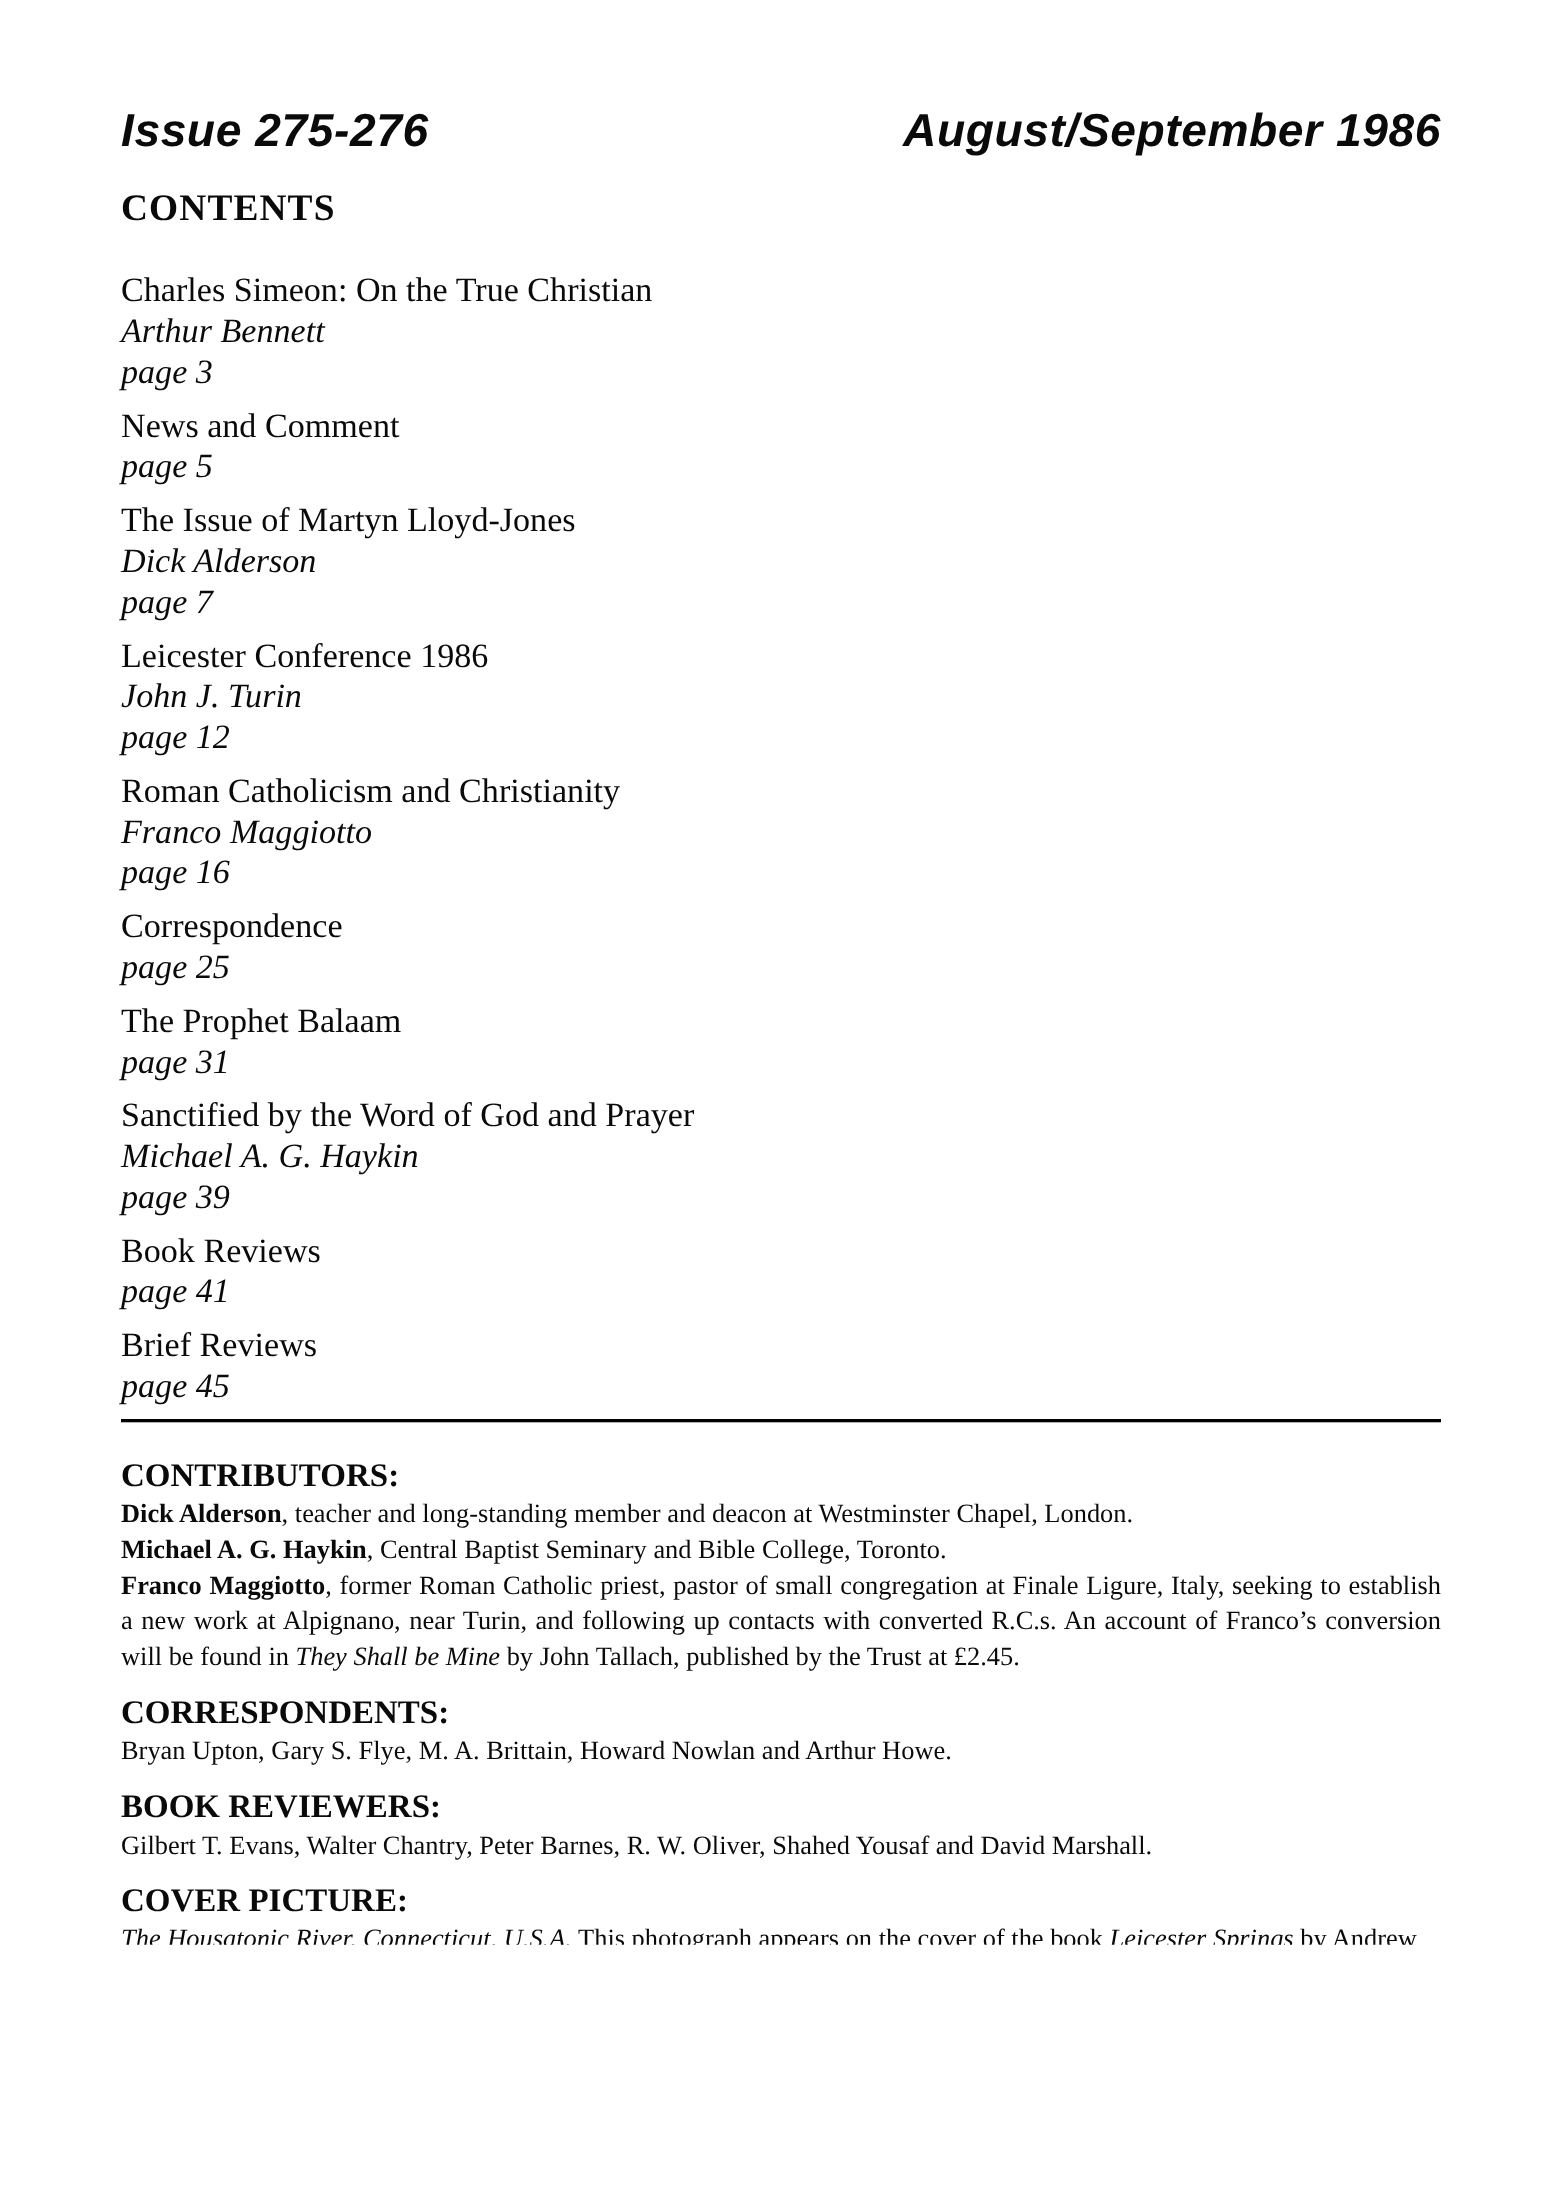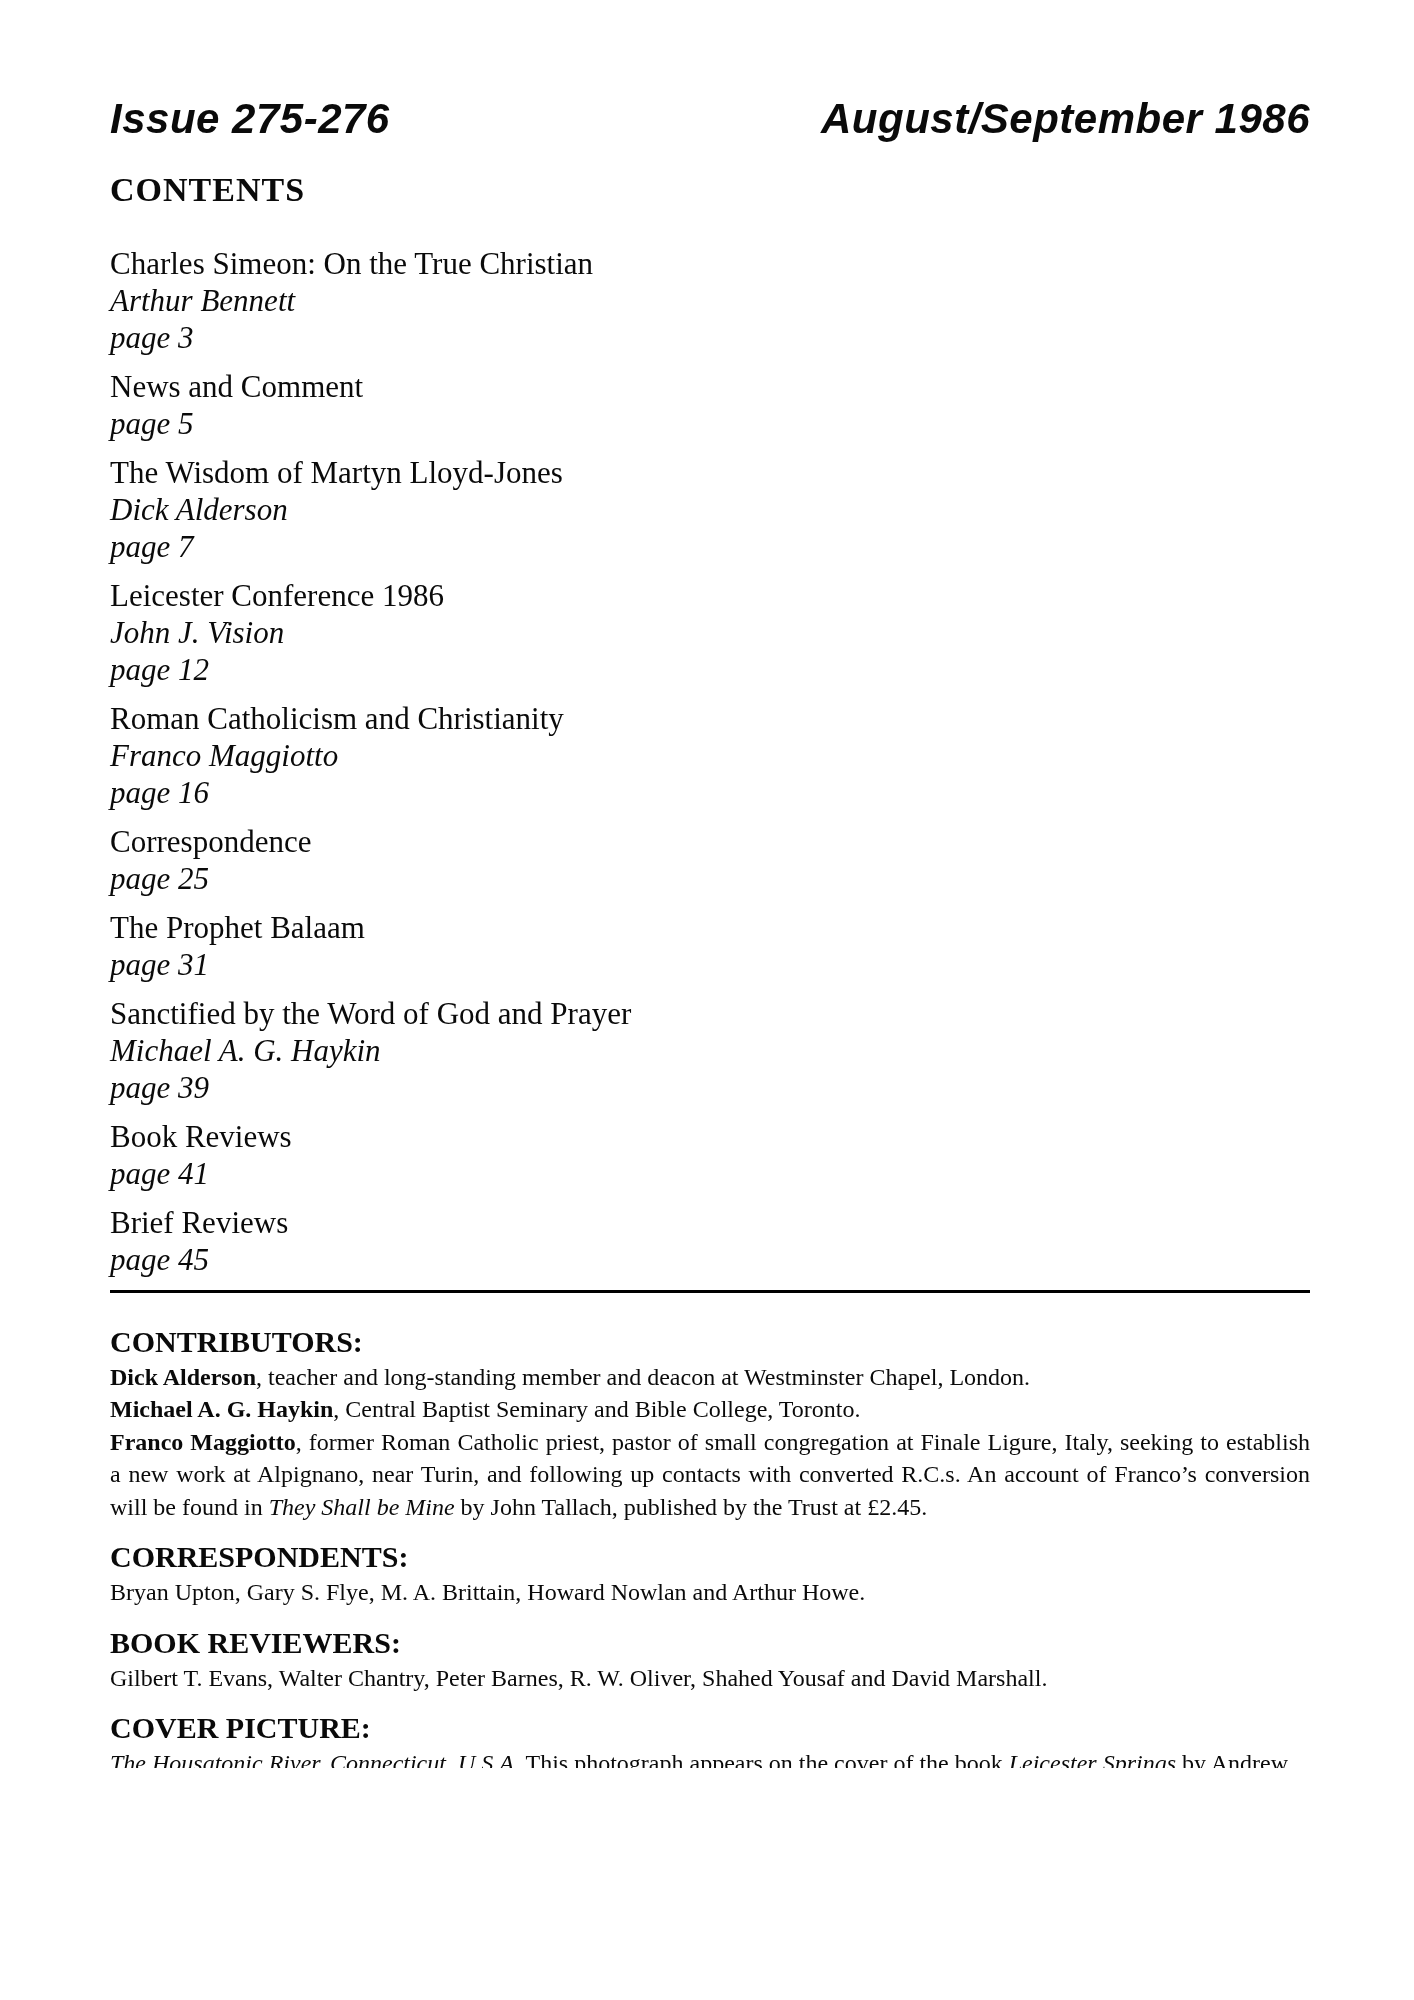--- a/index.html
+++ b/index.html
@@ -84,28 +84,28 @@
       <p class="toc-author">Arthur Bennett</p>
       <p class="toc-page">page 3</p>
     </div>
 
     <div class="toc-item">
       <p class="toc-title">News and Comment</p>
       <p class="toc-page">page 5</p>
     </div>
 
     <div class="toc-item">
-      <p class="toc-title">The Wisdom of Martyn Lloyd-Jones</p>
+      <p class="toc-title">The Issue of Martyn Lloyd-Jones</p>
       <p class="toc-author">Dick Alderson</p>
       <p class="toc-page">page 7</p>
     </div>
 
     <div class="toc-item">
       <p class="toc-title">Leicester Conference 1986</p>
-      <p class="toc-author">John J. Vision</p>
+      <p class="toc-author">John J. Turin</p>
       <p class="toc-page">page 12</p>
     </div>
 
     <div class="toc-item">
       <p class="toc-title">Roman Catholicism and Christianity</p>
       <p class="toc-author">Franco Maggiotto</p>
       <p class="toc-page">page 16</p>
     </div>
 
     <div class="toc-item">

